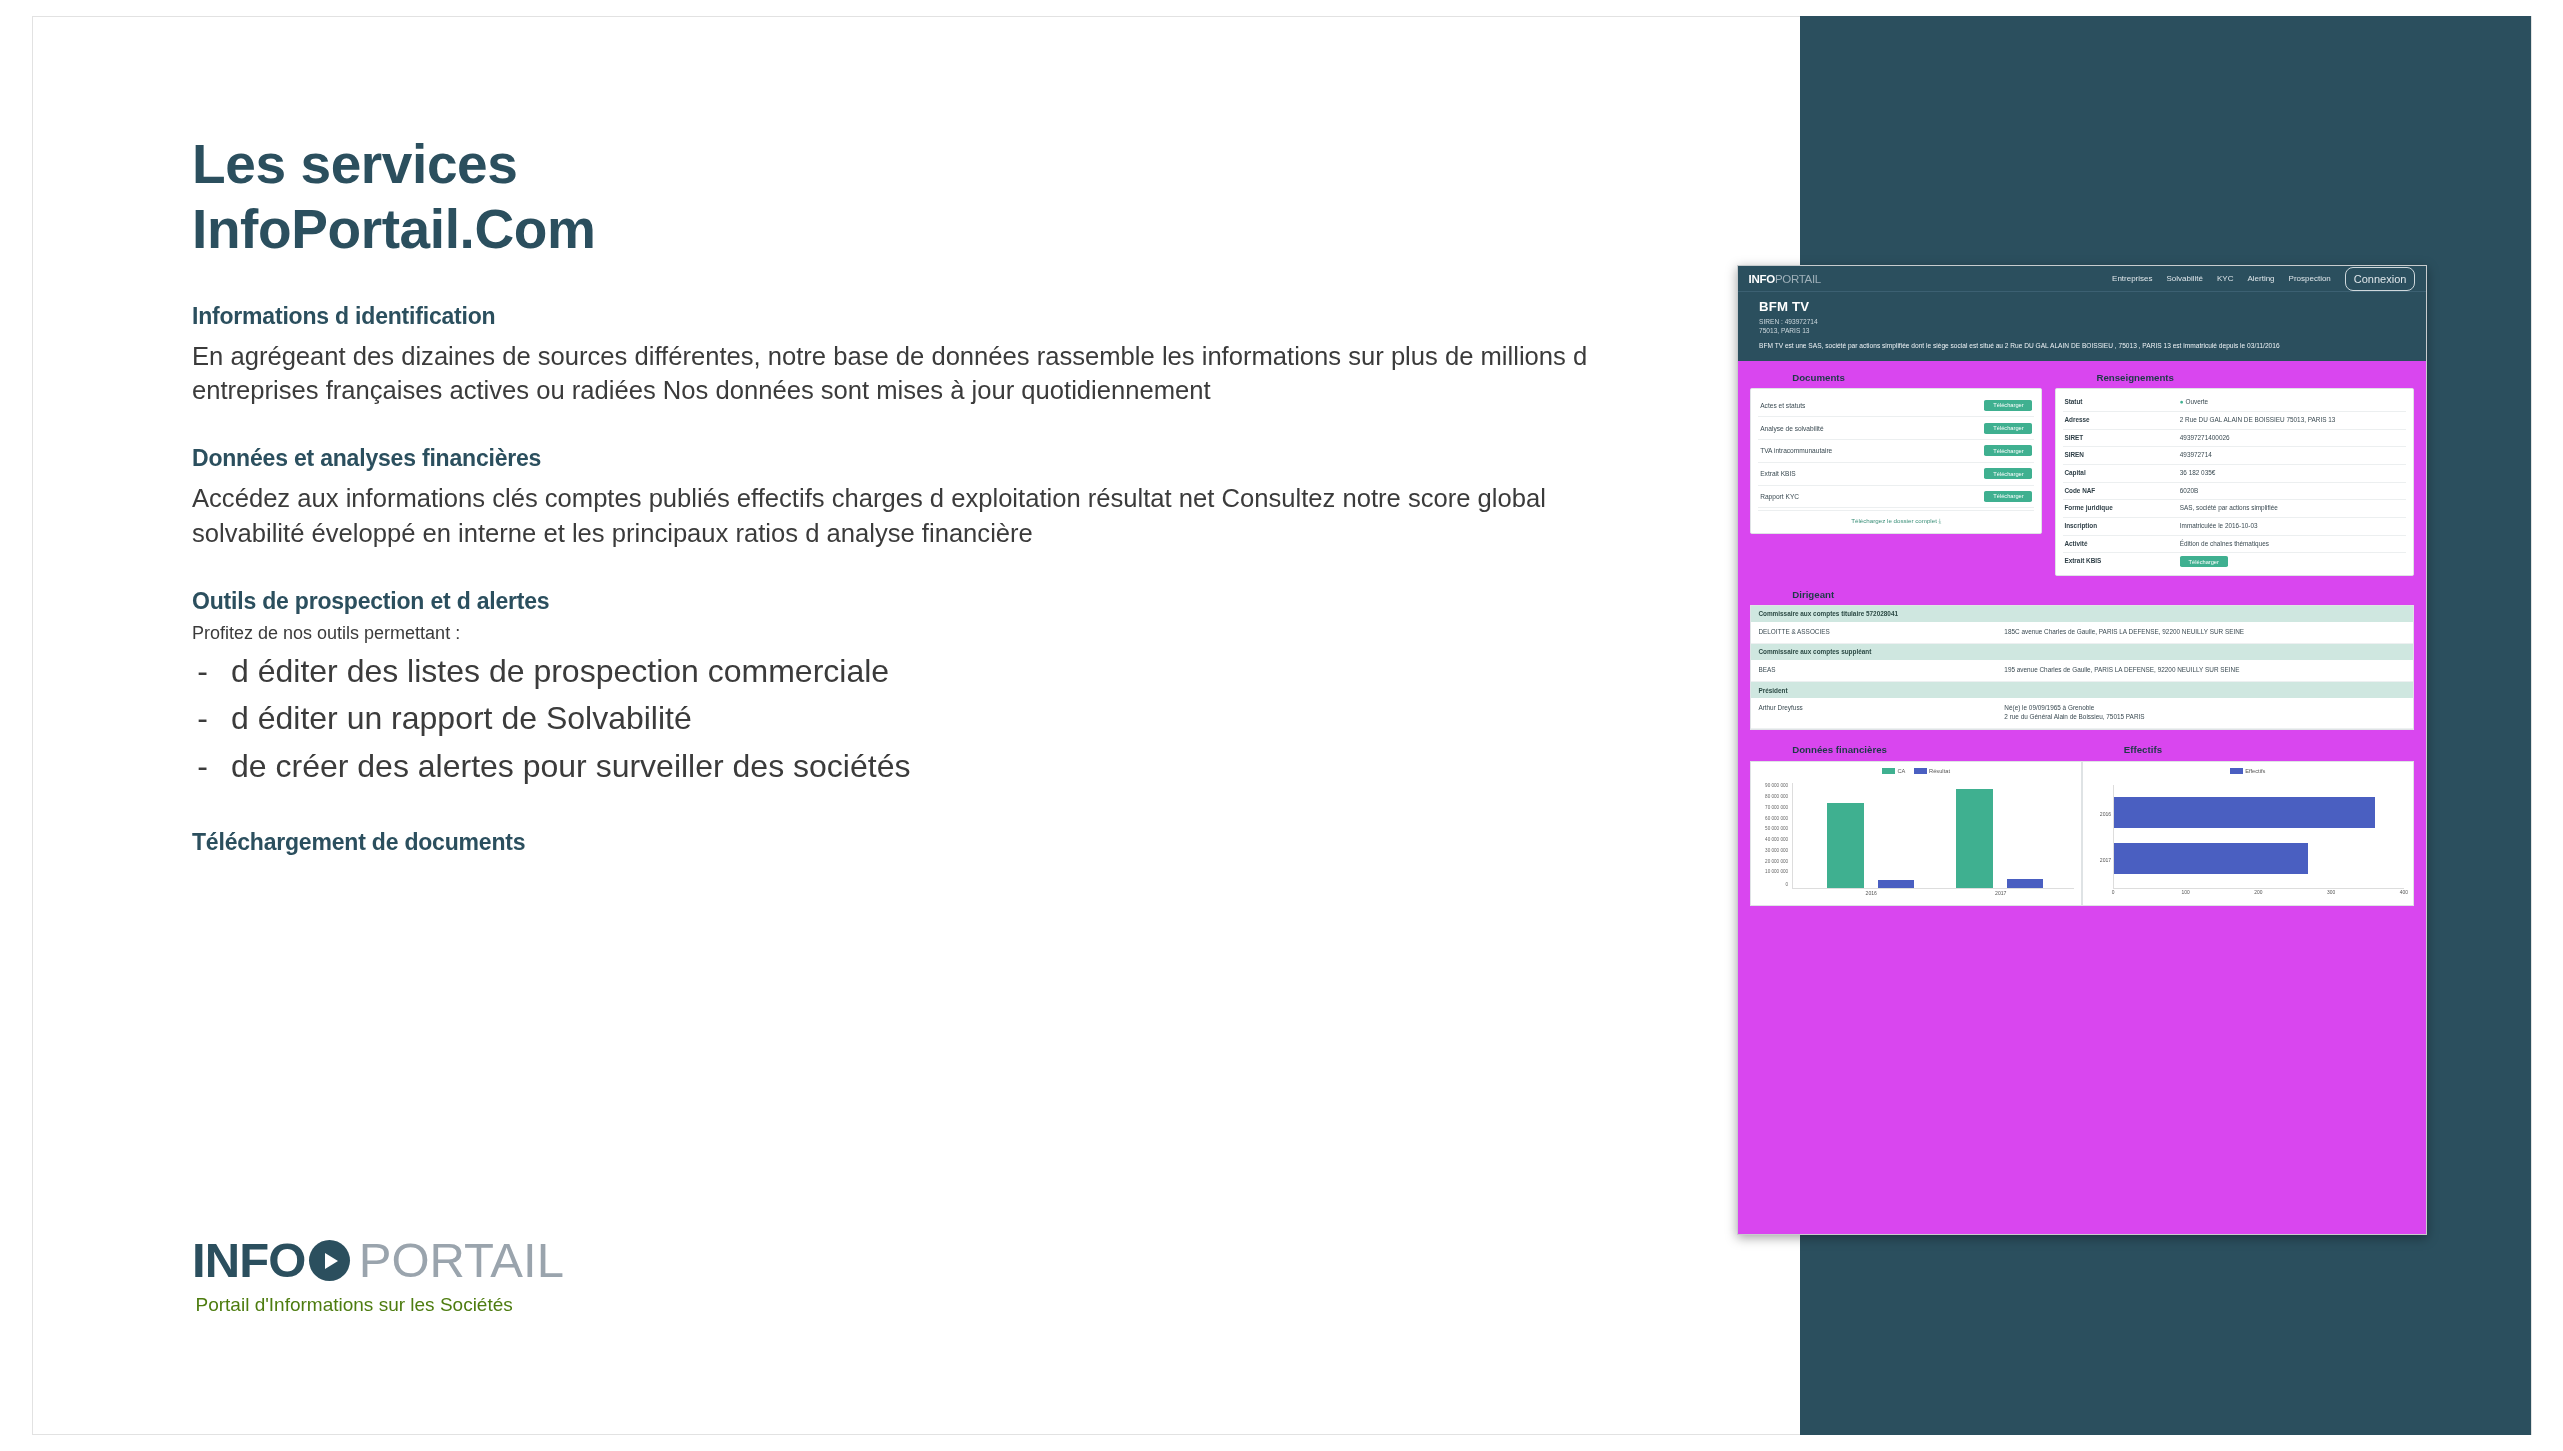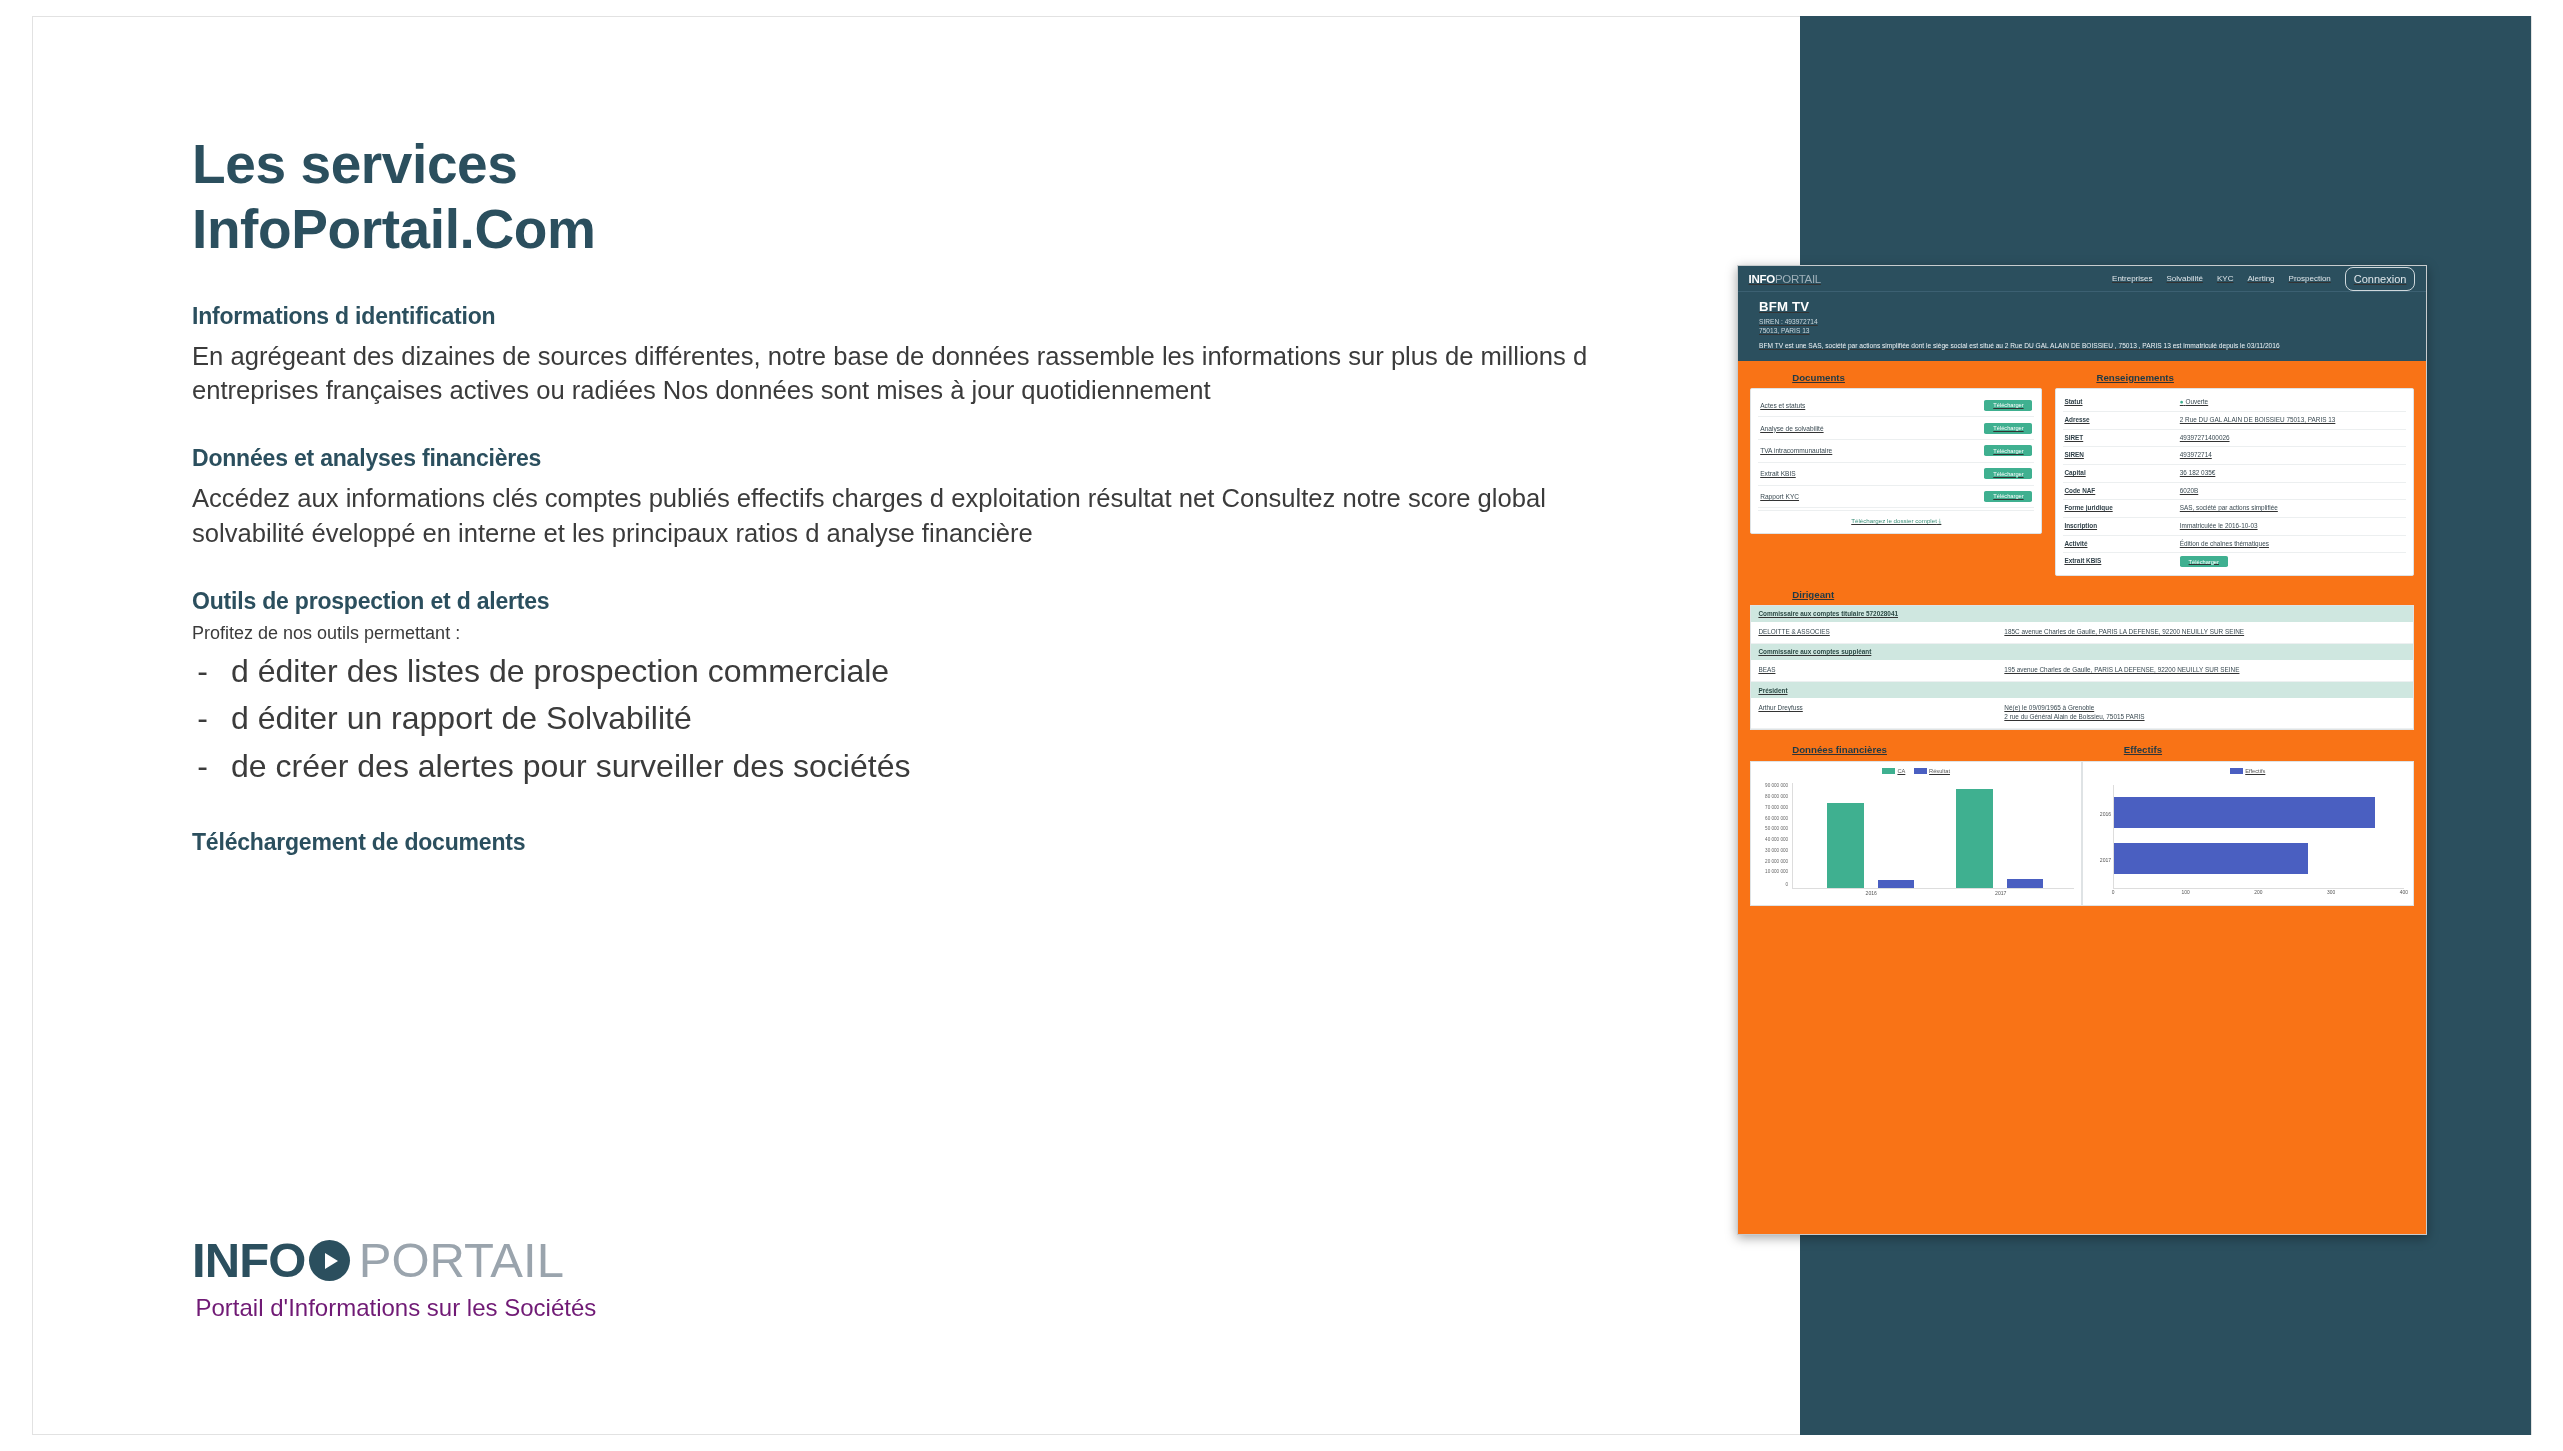--- a/index.html
+++ b/index.html
@@ -127,39 +127,38 @@
     margin-left: 3.5px;
   }
   .logo-portail {
     font-size: 49px;
     color: #9aa4ad;
     letter-spacing: 0px;
     line-height: 1;
     font-weight: normal;
   }
   .logo-tag {
-    font-size: 24px;
-    color: #701a75;
+    font-size: 19px;
+    color: #4d7c0f;
     margin-top: 8.8px;
     margin-left: 3.5px;
   }
   
   .screenshot {
     position: absolute;
     left: 1737px;
     top: 265px;
     width: 688px;
     height: 968px;
-    background: #f97316;
+    background: #d946ef;
     border: 0.9px solid #c8ccce;
     box-shadow: 0 2.6px 10.6px rgba(0,0,0,0.35);
     overflow: hidden;
     font-size: 8px;
     color: #333;
-    text-decoration: underline;
   }
   .ss-navbar {
     height: 25px;
     background: #2b4f5e;
     display: flex;
     align-items: center;
     padding: 0 10.6px;
     color: #fff;
   }
   .ss-logo {

